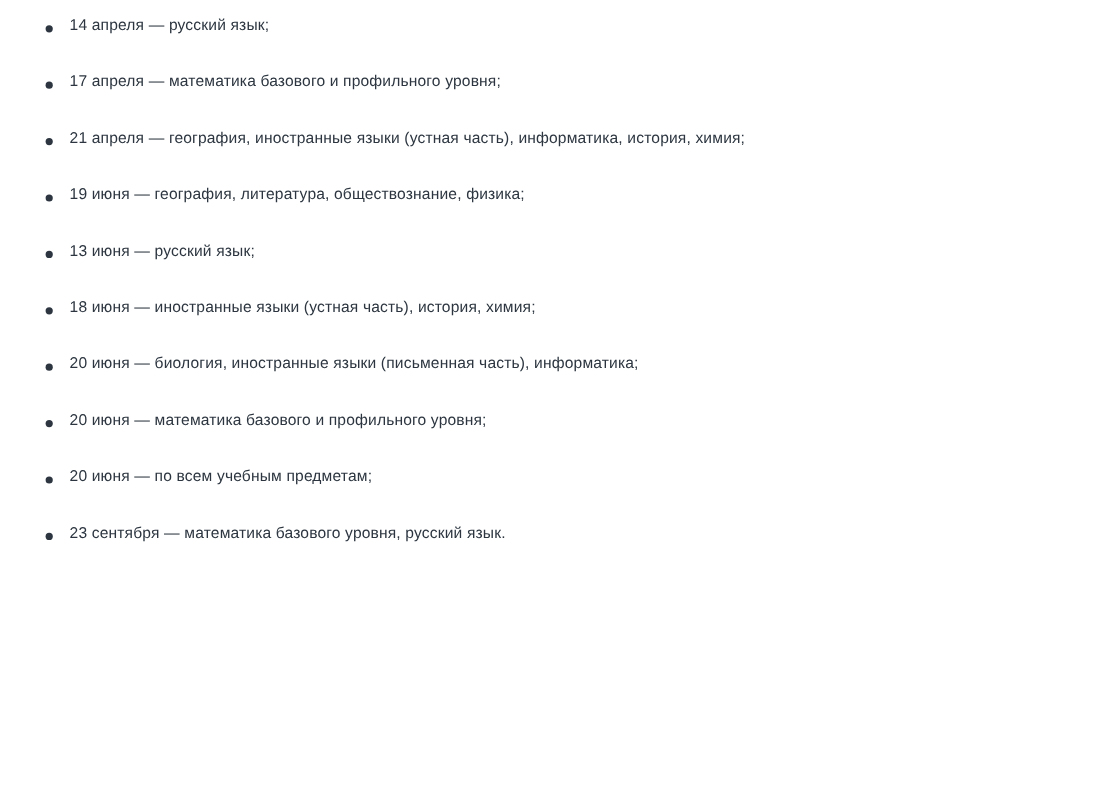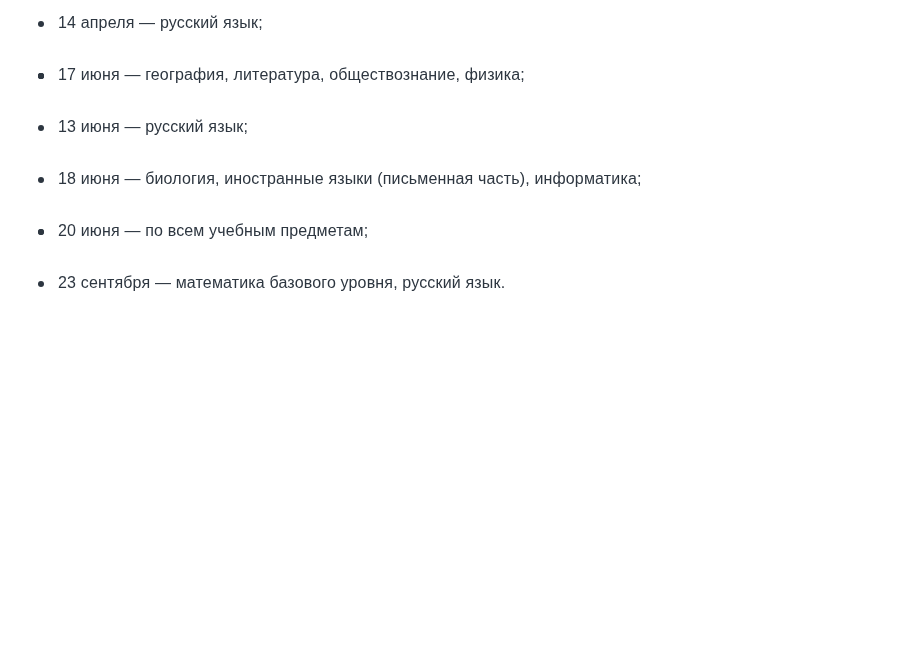--- a/index.html
+++ b/index.html
@@ -23,21 +23,21 @@
   }
   ul.exam-list {
     list-style: none;
     margin: 0;
     padding: 0;
   }
   ul.exam-list > li {
     position: relative;
     padding-left: 38px;
     margin: 0 0 26px 0;
-    font-size: 16px;
+    font-size: 13px;
     line-height: 1.62;
     color: #2d3640;
     letter-spacing: 0.01em;
   }
   ul.exam-list > li:last-child {
     margin-bottom: 0;
   }
   ul.exam-list > li .bullet {
     position: absolute;
     left: 18px;
@@ -53,38 +53,45 @@
 <body>
 
 <div class="page">
   <ul class="exam-list">
     <li>
       <span class="bullet"></span>
       <span>14 апреля — русский язык;</span>
     </li>
     <li>
       <span class="bullet"></span>
+      <span>17 апреля — математика базового и профильного уровня;</span>
     </li>
     <li>
       <span class="bullet"></span>
+      <span>21 апреля — география, иностранные языки (устная часть), информатика, история, химия;</span>
     </li>
     <li>
       <span class="bullet"></span>
-      <span>17 июня — география, литература, обществознание, физика;</span>
+      <span>19 июня — география, литература, обществознание, физика;</span>
     </li>
     <li>
       <span class="bullet"></span>
       <span>13 июня — русский язык;</span>
     </li>
     <li>
       <span class="bullet"></span>
-      <span>18 июня — биология, иностранные языки (письменная часть), информатика;</span>
+      <span>18 июня — иностранные языки (устная часть), история, химия;</span>
     </li>
     <li>
       <span class="bullet"></span>
+      <span>20 июня — биология, иностранные языки (письменная часть), информатика;</span>
+    </li>
+    <li>
+      <span class="bullet"></span>
+      <span>20 июня — математика базового и профильного уровня;</span>
     </li>
     <li>
       <span class="bullet"></span>
       <span>20 июня — по всем учебным предметам;</span>
     </li>
     <li>
       <span class="bullet"></span>
       <span>23 сентября — математика базового уровня, русский язык.</span>
     </li>
   </ul>

